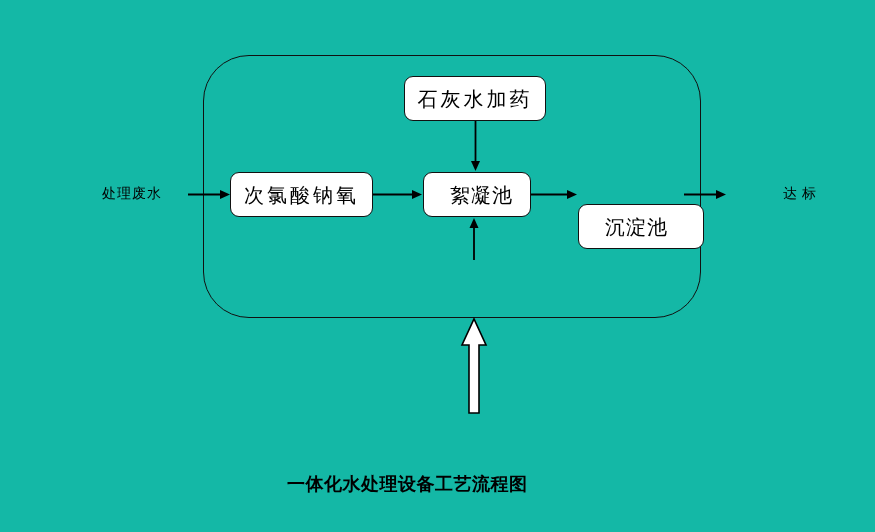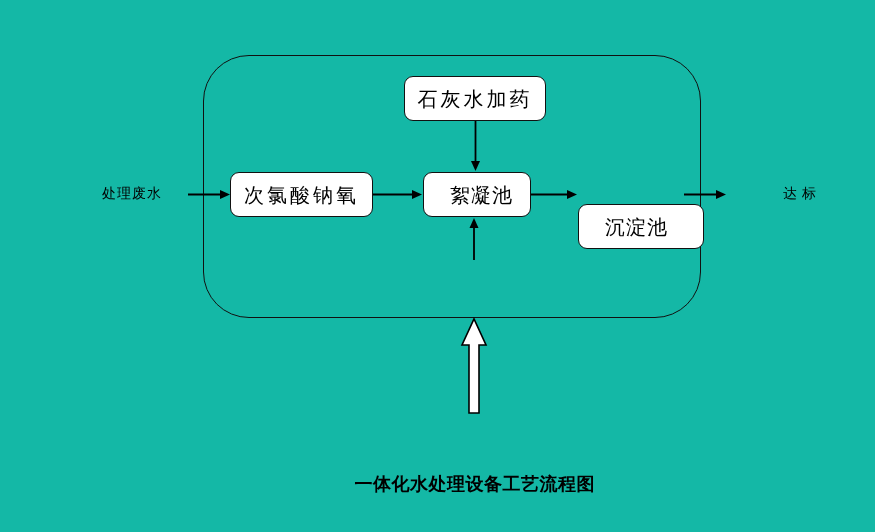--- a/index.html
+++ b/index.html
@@ -66,21 +66,21 @@
     line-height: 1;
     white-space: nowrap;
   }
   .label-input  { left: 102px; top: 186px; letter-spacing: 1px; }
   .label-output { left: 783px; top: 186px; letter-spacing: 5px; }
   .diagram-title {
     position: absolute;
     left: 287px;
     top: 472px;
     width: 308px;
-    text-align: right;
+    text-align: left;
     font-weight: bold;
     font-size: 18px;
     letter-spacing: 0.5px;
     white-space: nowrap;
     font-family: "DejaVu Sans", "Liberation Sans", sans-serif;
   }
 </style>
 </head>
 <body>
 

